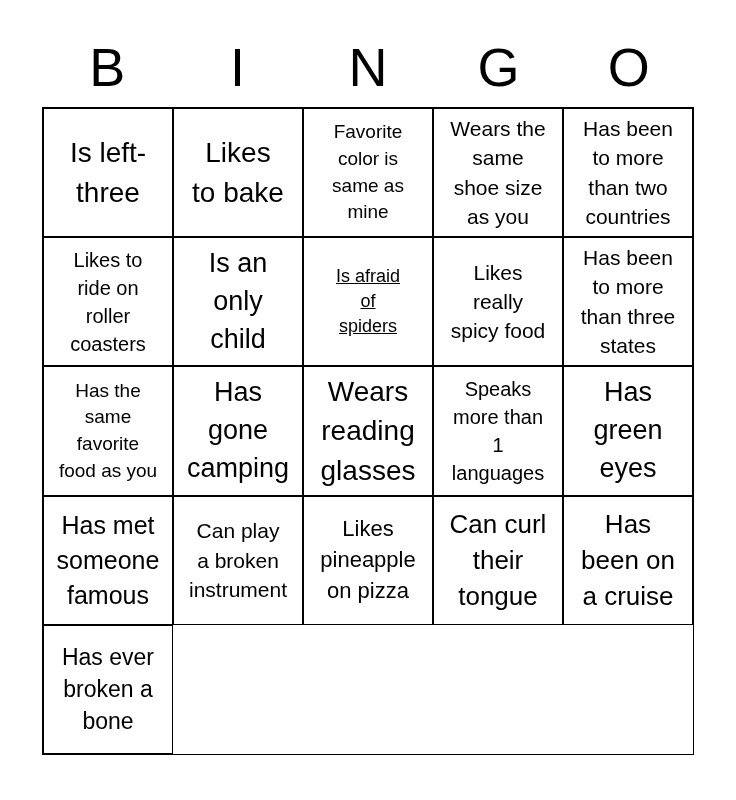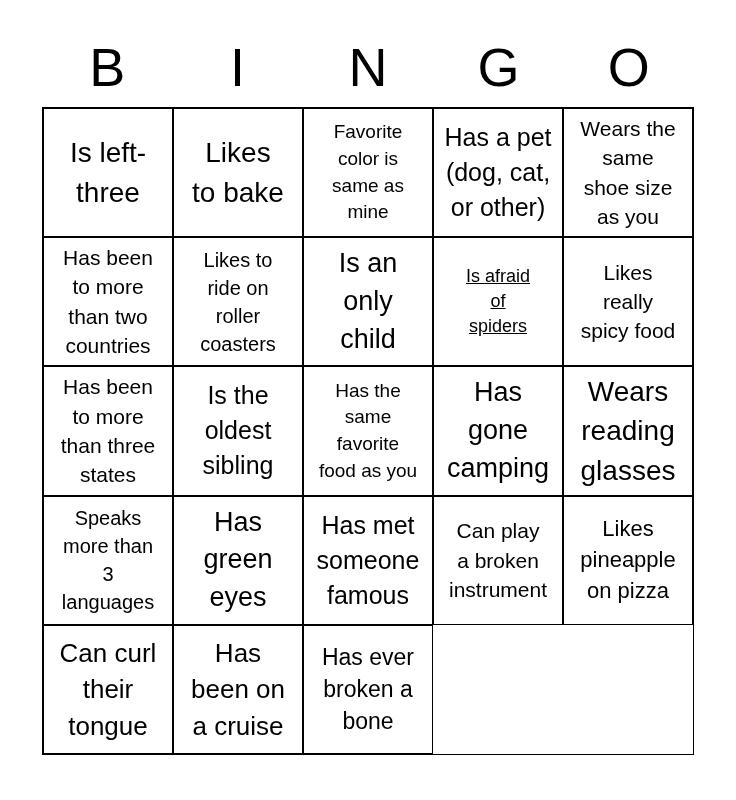--- a/index.html
+++ b/index.html
@@ -74,23 +74,20 @@
 
   <div class="board">
     <div class="cell" style="font-size: 28px;">Is left-
 three</div>
     <div class="cell" style="font-size: 28px;">Likes
 to bake</div>
     <div class="cell" style="font-size: 19px;">Favorite
 color is
 same as
 mine</div>
-    <div class="cell" style="font-size: 25px;">Has a pet
-(dog, cat,
-or other)</div>
     <div class="cell" style="font-size: 21px;">Wears the
 same
 shoe size
 as you</div>
 
     <div class="cell" style="font-size: 21px;">Has been
 to more
 than two
 countries</div>
     <div class="cell" style="font-size: 20px;">Likes to
@@ -104,37 +101,34 @@
 of
 spiders</div>
     <div class="cell" style="font-size: 21px;">Likes
 really
 spicy food</div>
 
     <div class="cell" style="font-size: 21px;">Has been
 to more
 than three
 states</div>
-    <div class="cell" style="font-size: 25px;">Is the
-oldest
-sibling</div>
     <div class="cell" style="font-size: 19px;">Has the
 same
 favorite
 food as you</div>
     <div class="cell" style="font-size: 27px;">Has
 gone
 camping</div>
 
     <div class="cell" style="font-size: 28px;">Wears
 reading
 glasses</div>
     <div class="cell" style="font-size: 20px;">Speaks
 more than
-3
+1
 languages</div>
     <div class="cell" style="font-size: 27px;">Has
 green
 eyes</div>
     <div class="cell" style="font-size: 25px;">Has met
 someone
 famous</div>
 
     <div class="cell" style="font-size: 21px;">Can play
 a broken

